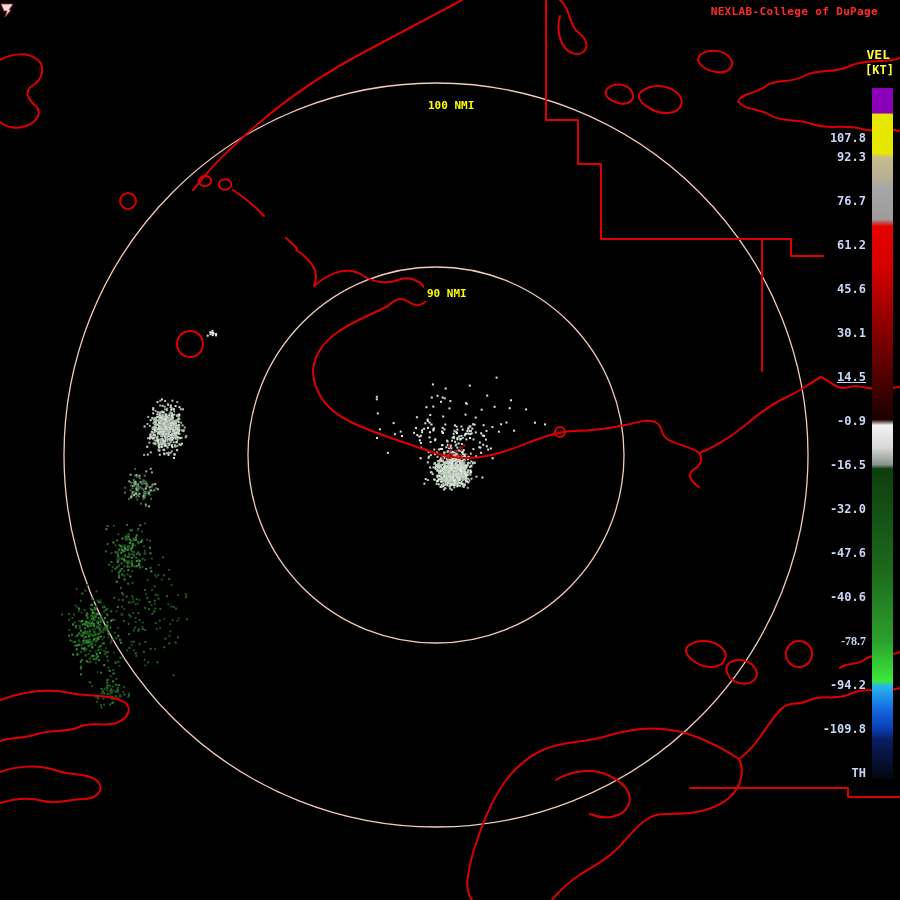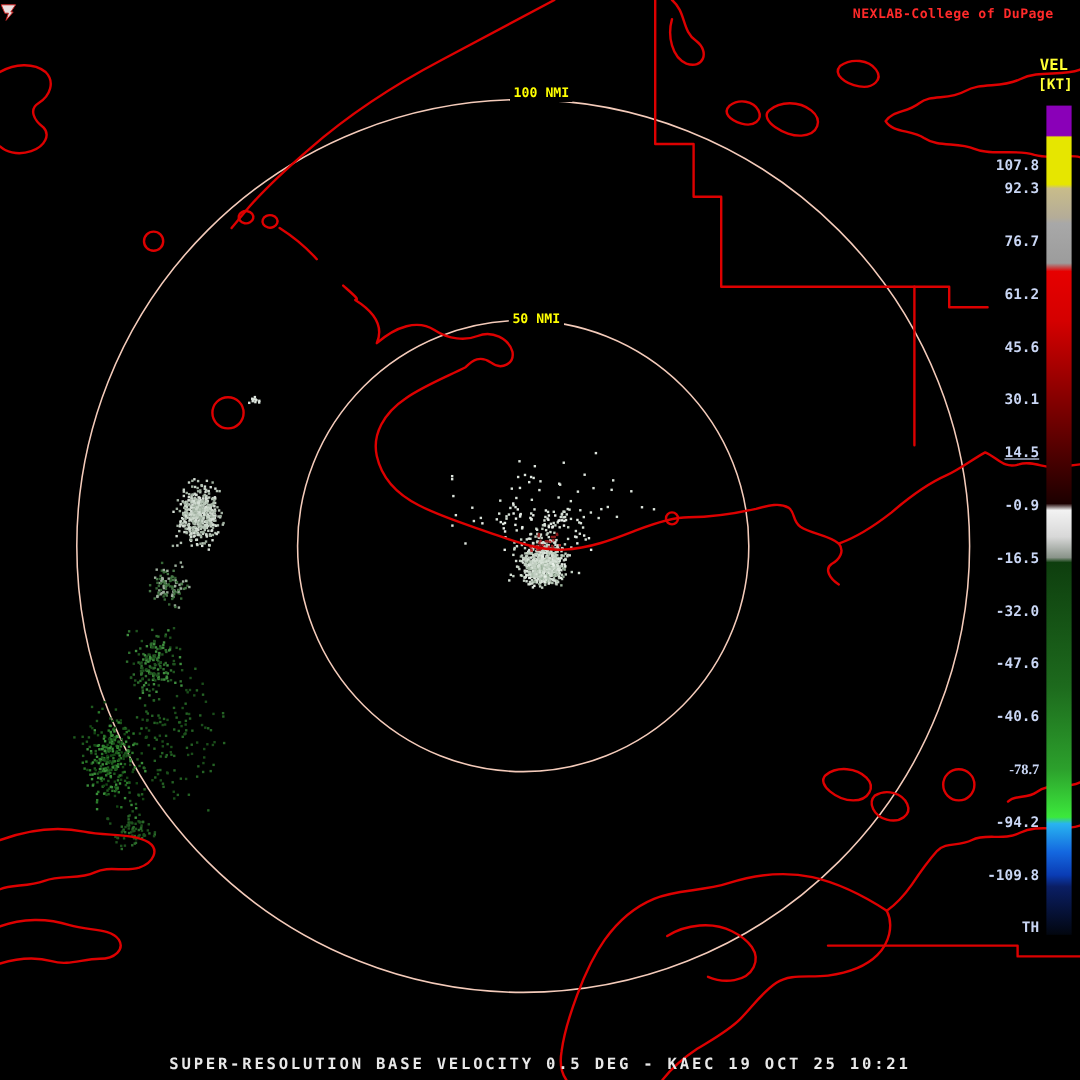--- a/index.html
+++ b/index.html
@@ -1,20 +1,20 @@
 <!DOCTYPE html>
 <html style="--background: #000000; --map-outline: #dd0000; --range-ring: #f4cbba; --ring-label: #ffff00; --brand-text: #ff2a2a; --product-label: #ffff33; --tick-label: #c9d6f4; --footer-text: #e8e8e8;"><head>
 <meta charset="utf-8">
 <style>
   html,body{margin:0;padding:0;background:#000;}
   #stage{position:relative;width:900px;height:900px;background:var(--background,#000);
          overflow:hidden;font-family:"DejaVu Sans Mono",monospace;}
   svg{position:absolute;left:0;top:0;}
   .ring-label{position:absolute;background:#000;color:var(--ring-label,#ff0);
-              font:bold 11px "DejaVu Sans Mono",monospace;padding:1px 3px;z-index:5;}
+              font:bold 11px "DejaVu Sans Mono",monospace;padding:1px 3px;z-index:5;margin-top:28px;}
   #brand{position:absolute;top:5px;right:22px;color:var(--brand-text,#f33);
          font:bold 11px "DejaVu Sans Mono",monospace;letter-spacing:.35px;z-index:6;text-align:right;}
   #brand-icon{position:absolute;top:3px;right:3px;width:14px;height:15px;z-index:6;}
   #vel-label{position:absolute;top:47px;right:10px;color:var(--product-label,#ff3);
              font:bold 13px "DejaVu Sans Mono",monospace;z-index:6;}
   #unit-label{position:absolute;top:63px;right:6px;color:var(--product-label,#ff3);
               font:bold 12px "DejaVu Sans Mono",monospace;z-index:6;}
   #colorbar{position:absolute;left:872px;top:88px;width:21px;height:691px;z-index:4;}
   .tick{position:absolute;right:34px;color:var(--tick-label,#cdf);
         font:bold 12px "DejaVu Sans Mono",monospace;z-index:5;}
@@ -2481,21 +2481,21 @@
            C67,733 51,729 37,734 C23,739 10,737 0,741"></path>
       <path d="M0,772 C18,765 40,765 58,771 C74,776 92,773 99,783
            C104,791 96,799 83,799 C69,799 57,805 43,801 C29,797 13,799 0,803"></path>
 
       <path d="M0,60 C12,53 28,52 38,60 C46,68 42,80 32,86
            C24,91 28,100 36,106 C42,112 38,122 26,126 C14,130 4,126 0,122"></path>
     </g>
   </svg>
 
   <div class="ring-label" id="ring-label-100" style="left:425px;top:70px;">100 NMI</div>
-  <div class="ring-label" id="ring-label-50" style="left:424px;top:258px;">50 NMI</div>
+  <div class="ring-label" id="ring-label-50" style="left:424px;top:258px;">90 NMI</div>
 
   <div id="brand">NEXLAB-College of DuPage</div>
   <svg id="brand-icon" viewBox="0 0 14 15">
     <path d="M1,1 L13,1 L9,7 L11,7 L5,14 L7,8 L4,8 Z" fill="#e8e0e0" stroke="#cc2222" stroke-width="0.8"></path>
   </svg>
 
   <div id="vel-label">VEL</div>
   <div id="unit-label">[KT]</div>
 
   <div id="colorbar" style="background: linear-gradient(rgb(138, 0, 184) 0%, rgb(138, 0, 184) 3.6%, rgb(230, 230, 0) 3.8%, rgb(230, 230, 0) 9.5%, rgb(200, 188, 138) 10%, rgb(180, 172, 152) 13.5%, rgb(168, 168, 168) 14.2%, rgb(156, 156, 156) 19%, rgb(230, 0, 0) 20%, rgb(212, 0, 0) 26%, rgb(28, 0, 0) 48%, rgb(242, 242, 242) 48.8%, rgb(216, 216, 216) 52%, rgb(138, 148, 138) 54.5%, rgb(14, 62, 14) 55.1%, rgb(29, 106, 29) 70%, rgb(44, 160, 44) 80%, rgb(60, 232, 60) 85.8%, rgb(40, 180, 240) 86.6%, rgb(20, 104, 224) 90%, rgb(10, 60, 180) 92.8%, rgb(10, 30, 100) 94.2%, rgb(2, 6, 15) 100%);"></div>
@@ -2511,14 +2511,13 @@
       <div class="tick" style="top: 458px;">-16.5</div>
       <div class="tick" style="top: 502px;">-32.0</div>
       <div class="tick" style="top: 546px;">-47.6</div>
       <div class="tick" style="top: 590px;">-40.6</div>
       <div class="tick" style="top: 634px; font-family: Liberation Serif, serif;">-78.7</div>
       <div class="tick" style="top: 678px;">-94.2</div>
       <div class="tick" style="top: 722px;">-109.8</div>
       <div class="tick" style="top: 766px;">TH</div>
     </div>
 
-  <div id="footer">SUPER-RESOLUTION BASE VELOCITY 0.5 DEG - KAEC 19 OCT 25 10:21</div>
 </div>
 
 </body></html>

